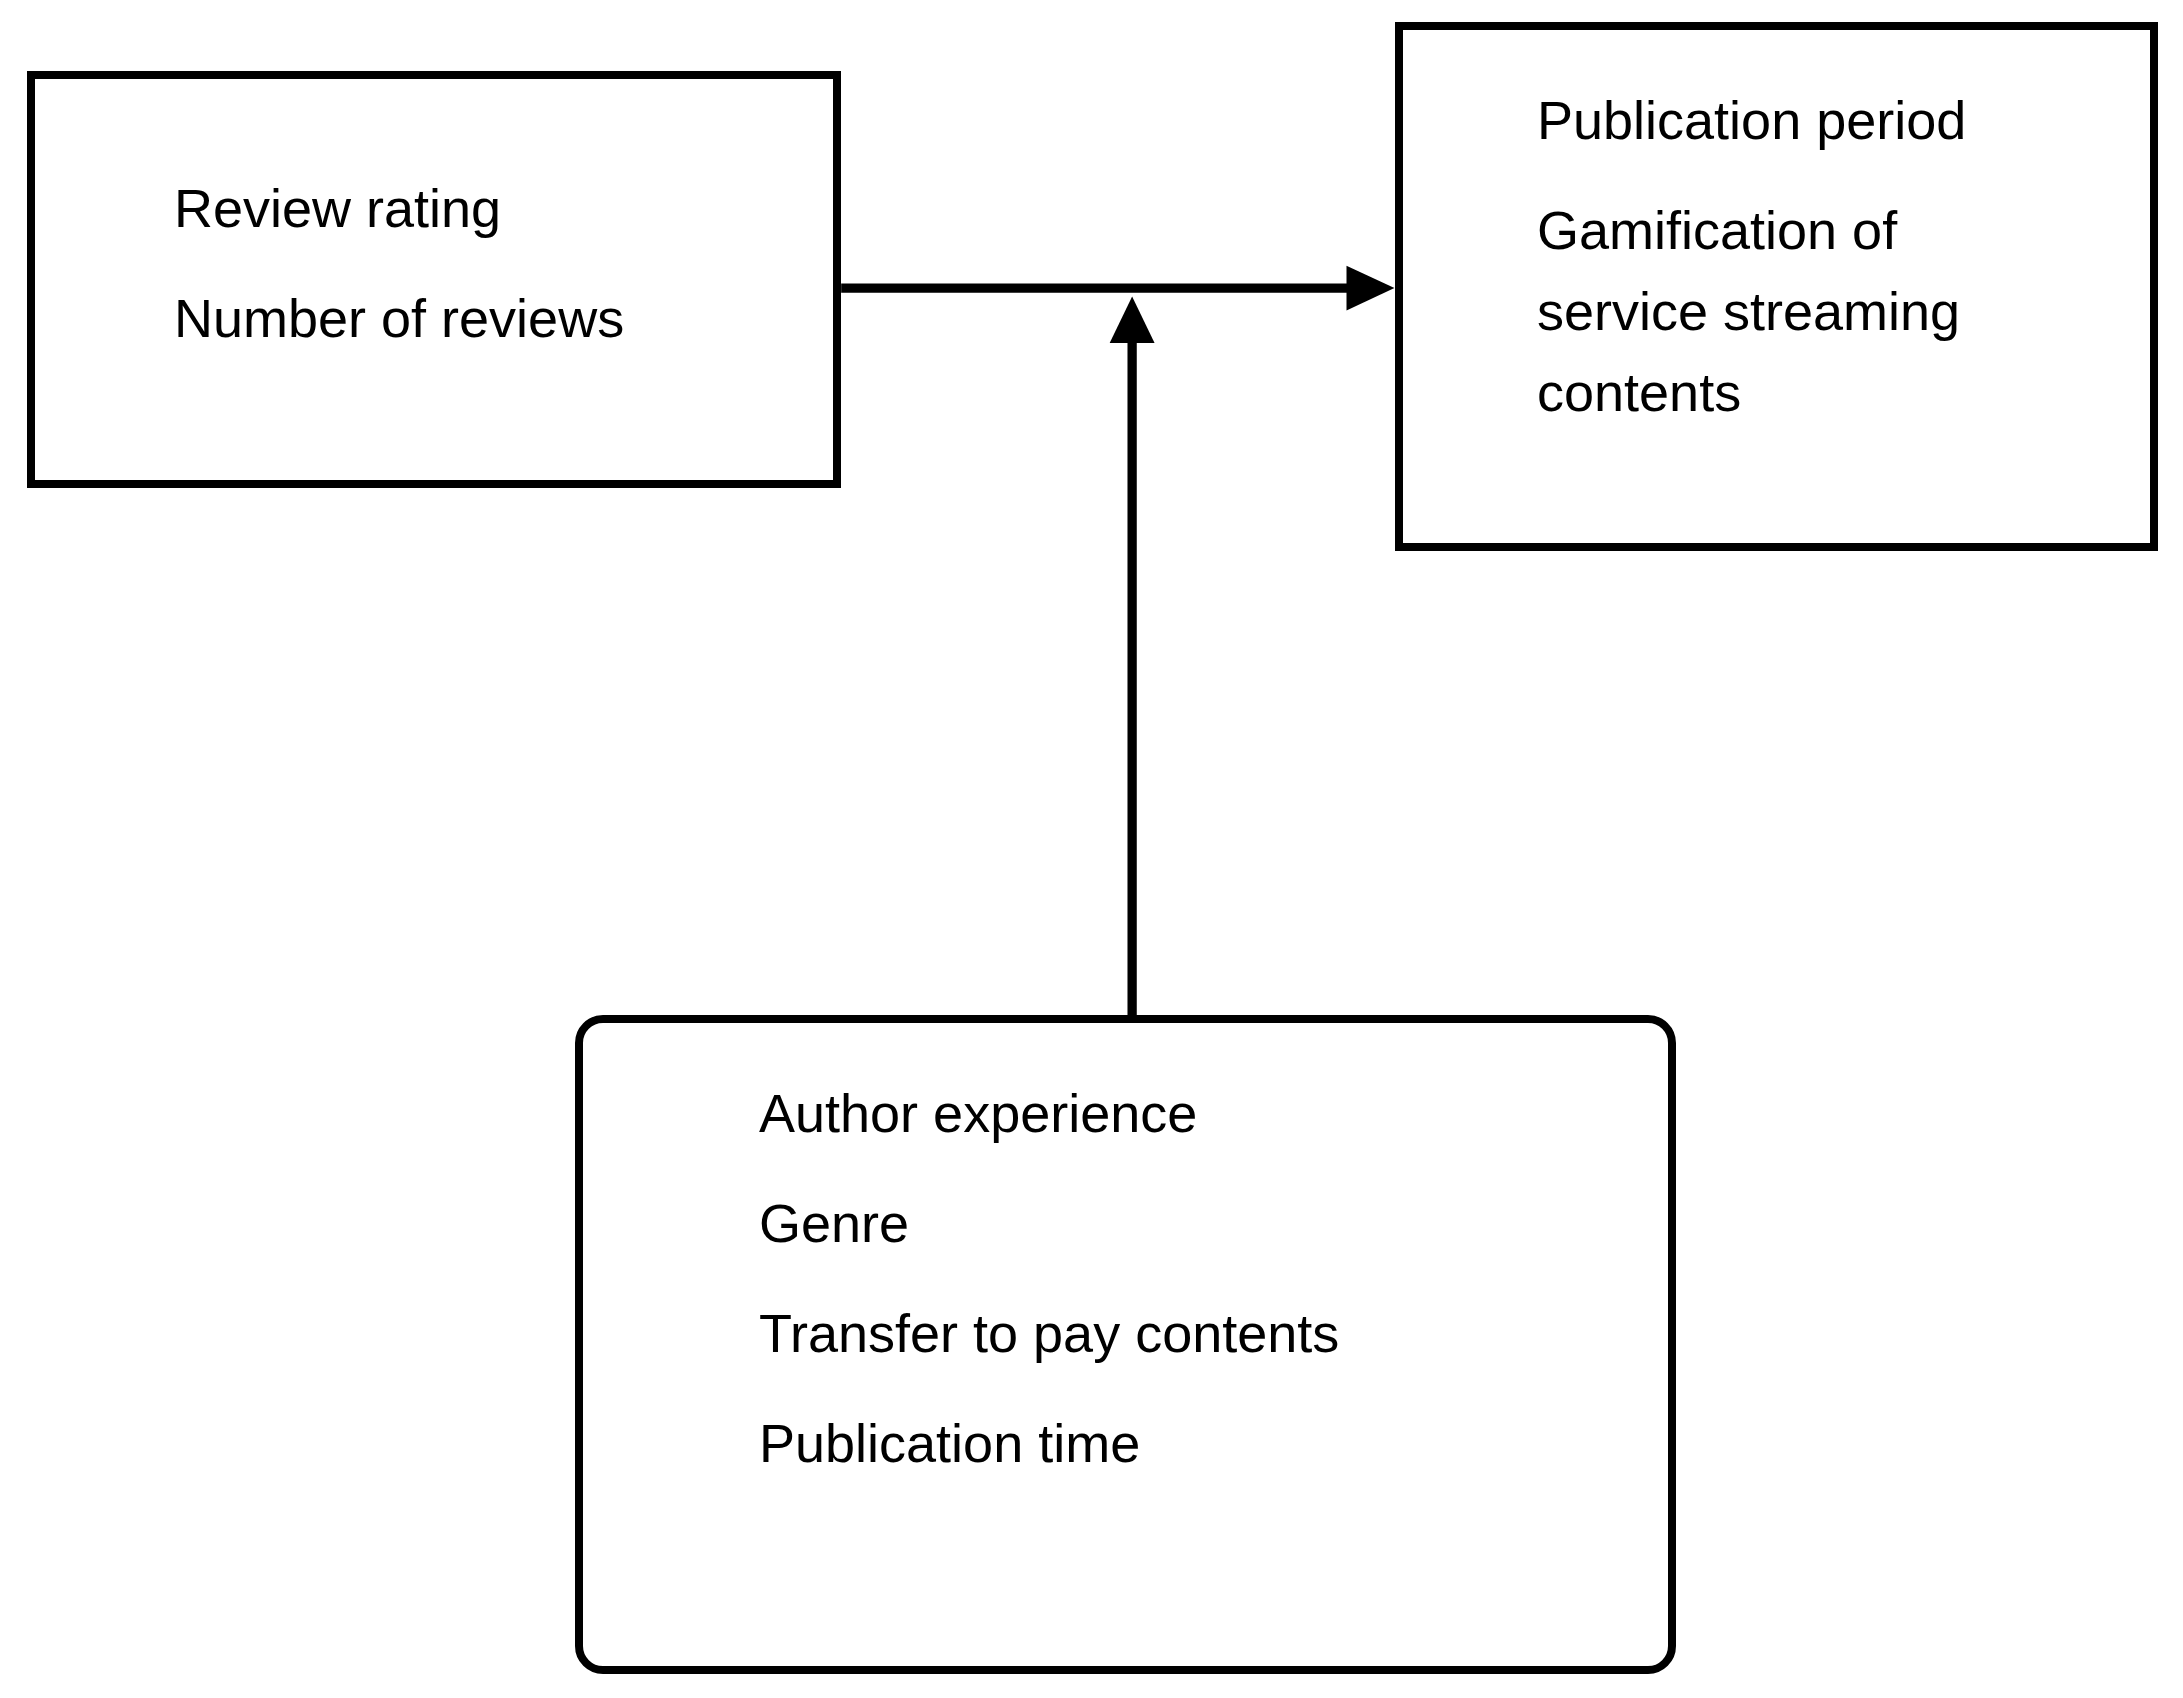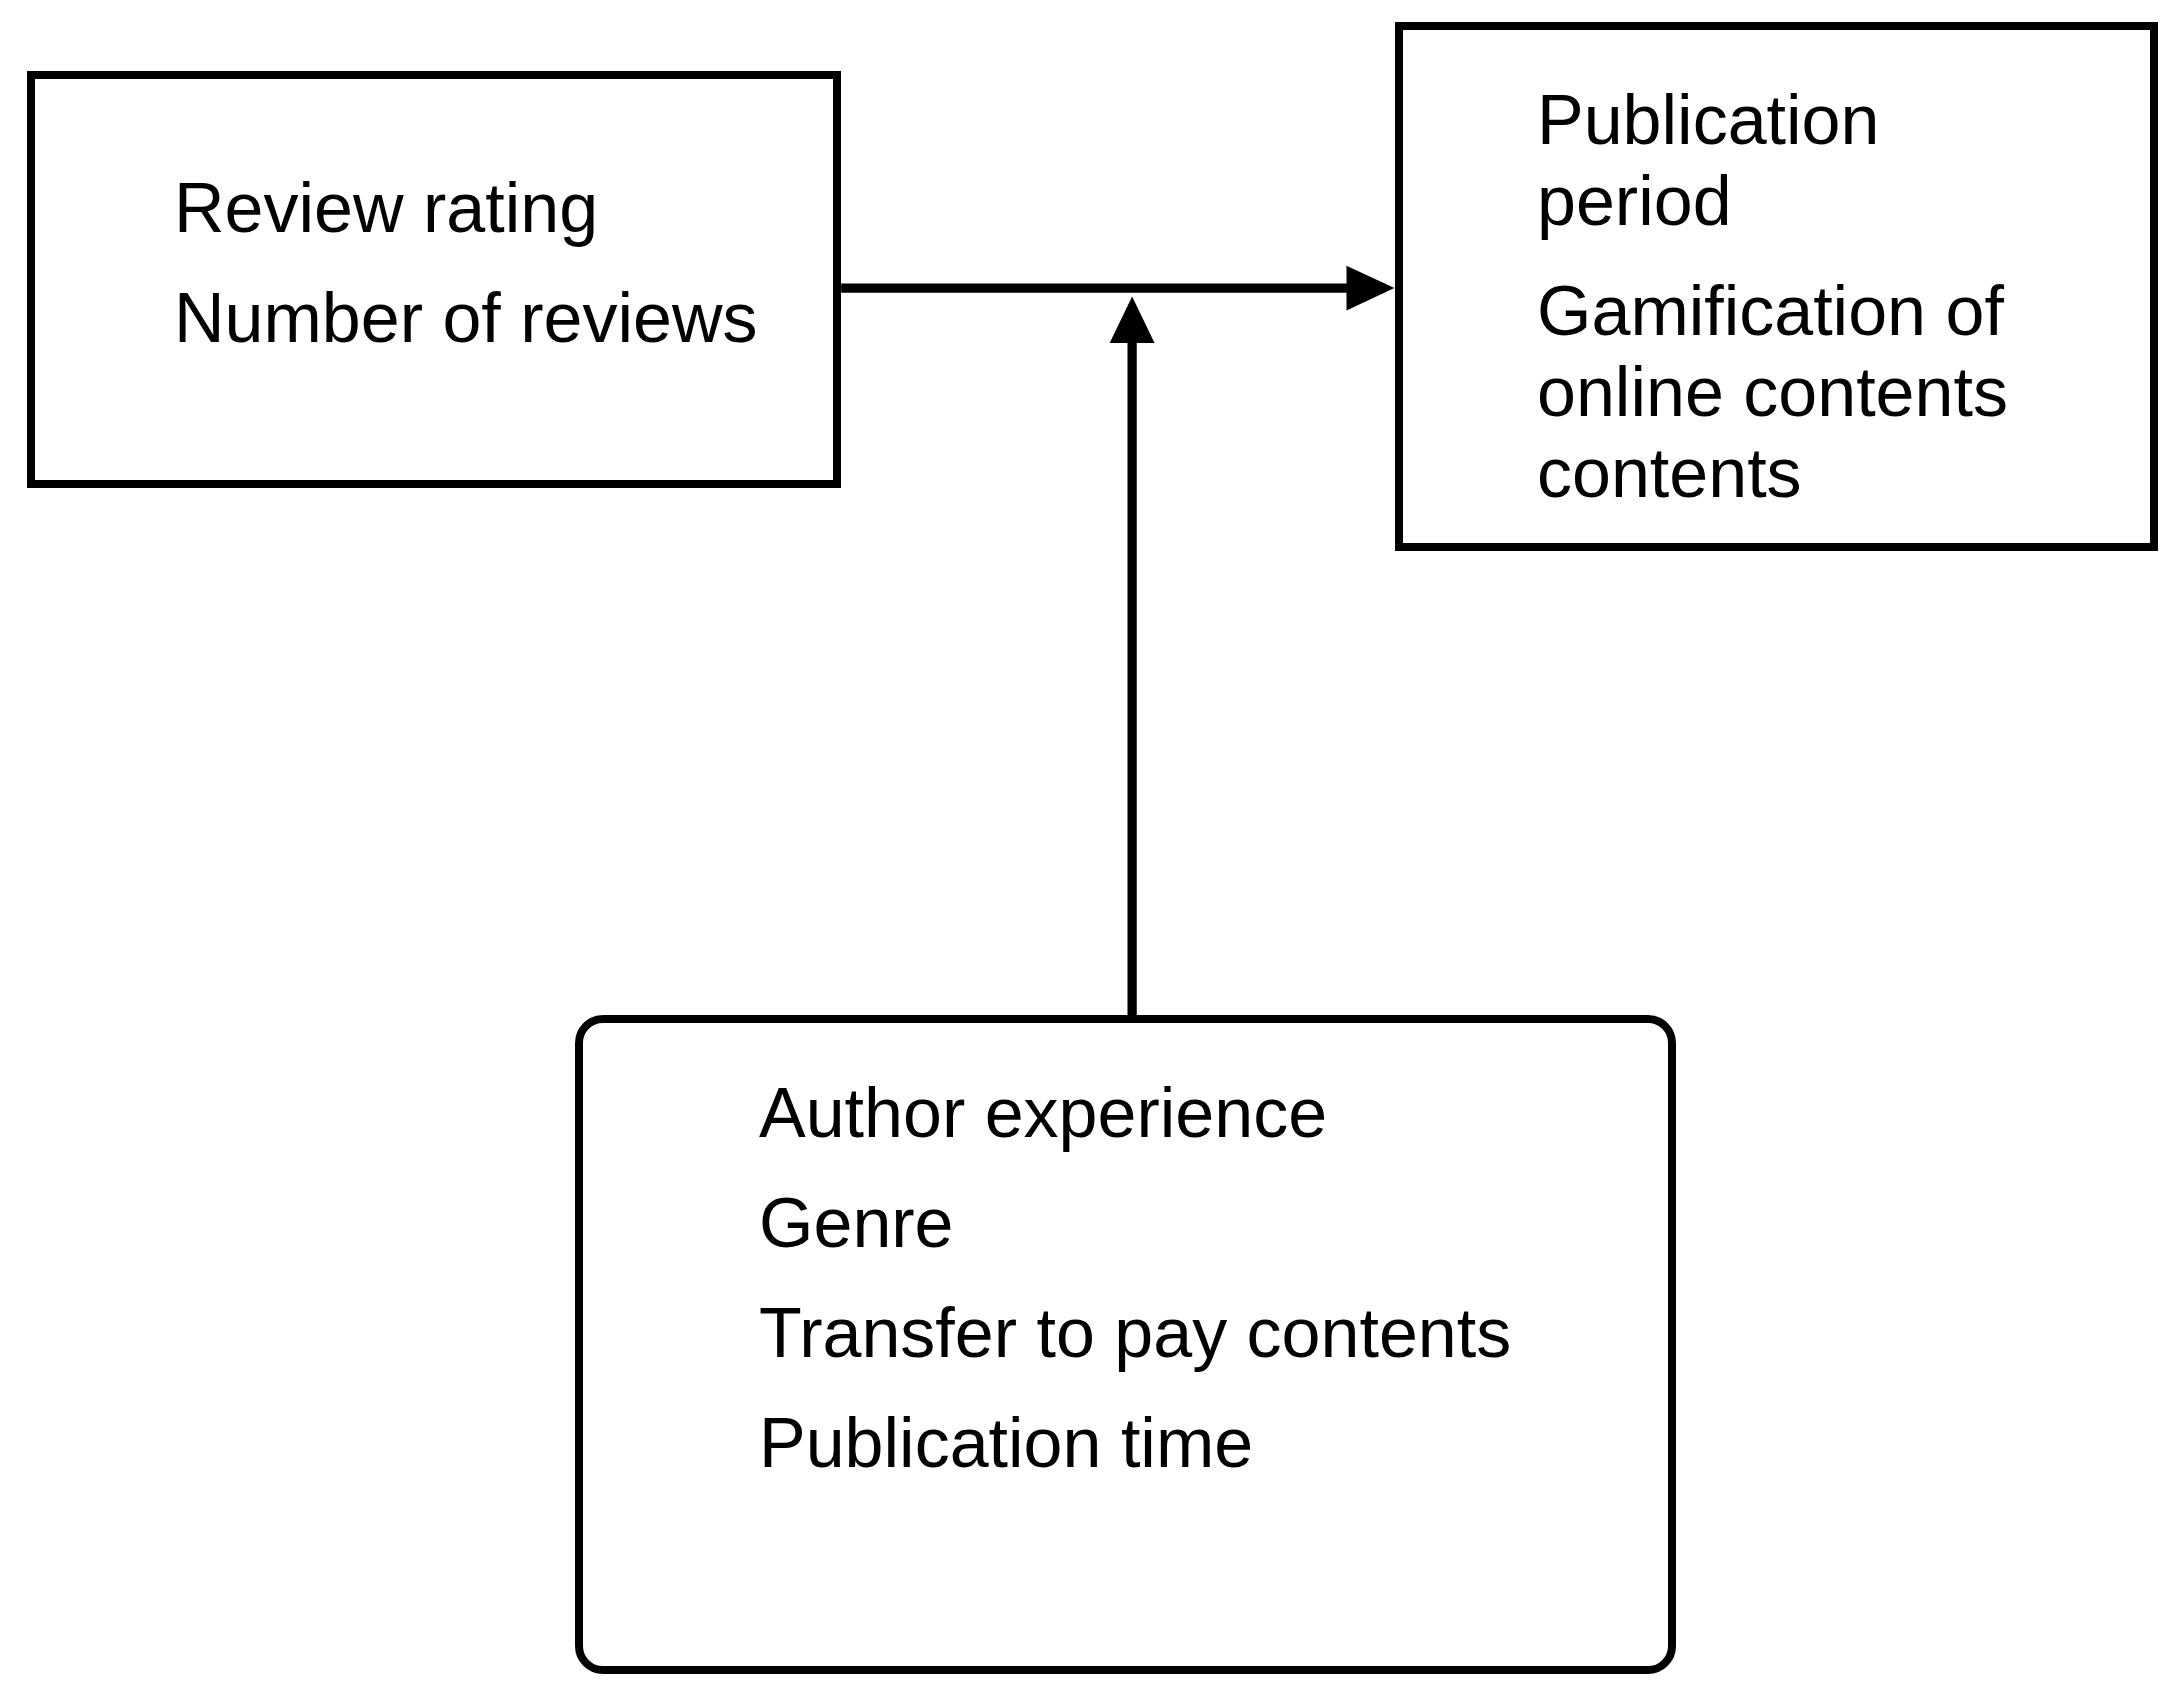--- a/index.html
+++ b/index.html
@@ -13,21 +13,21 @@
     overflow: hidden;
   }
   .box {
     position: absolute;
     box-sizing: border-box;
     border: 8.5px solid #000000;
     background: #ffffff;
   }
   .box p {
     margin: 0 0 29px 0;
-    font-size: 70px;
+    font-size: 54px;
     line-height: 81px;
     color: #000000;
   }
   #box-left {
     left: 27px; top: 71px;
     width: 814px; height: 417px;
     padding: 89px 62px 0 139px;
   }
   #box-right {
     left: 1395px; top: 22.4px;
@@ -52,21 +52,21 @@
 
 <div class="canvas">
 
   <div class="box" id="box-left">
     <p>Review rating</p>
     <p>Number of reviews</p>
   </div>
 
   <div class="box" id="box-right">
     <p>Publication period</p>
-    <p>Gamification of online contents contents</p>
+    <p>Gamification of service streaming contents</p>
   </div>
 
   <div class="box" id="box-bottom">
     <p>Author experience</p>
     <p>Genre</p>
     <p>Transfer to pay contents</p>
     <p>Publication time</p>
   </div>
 
   <svg class="arrow-layer" viewBox="0 0 2821 2195" xmlns="http://www.w3.org/2000/svg" aria-hidden="true">

